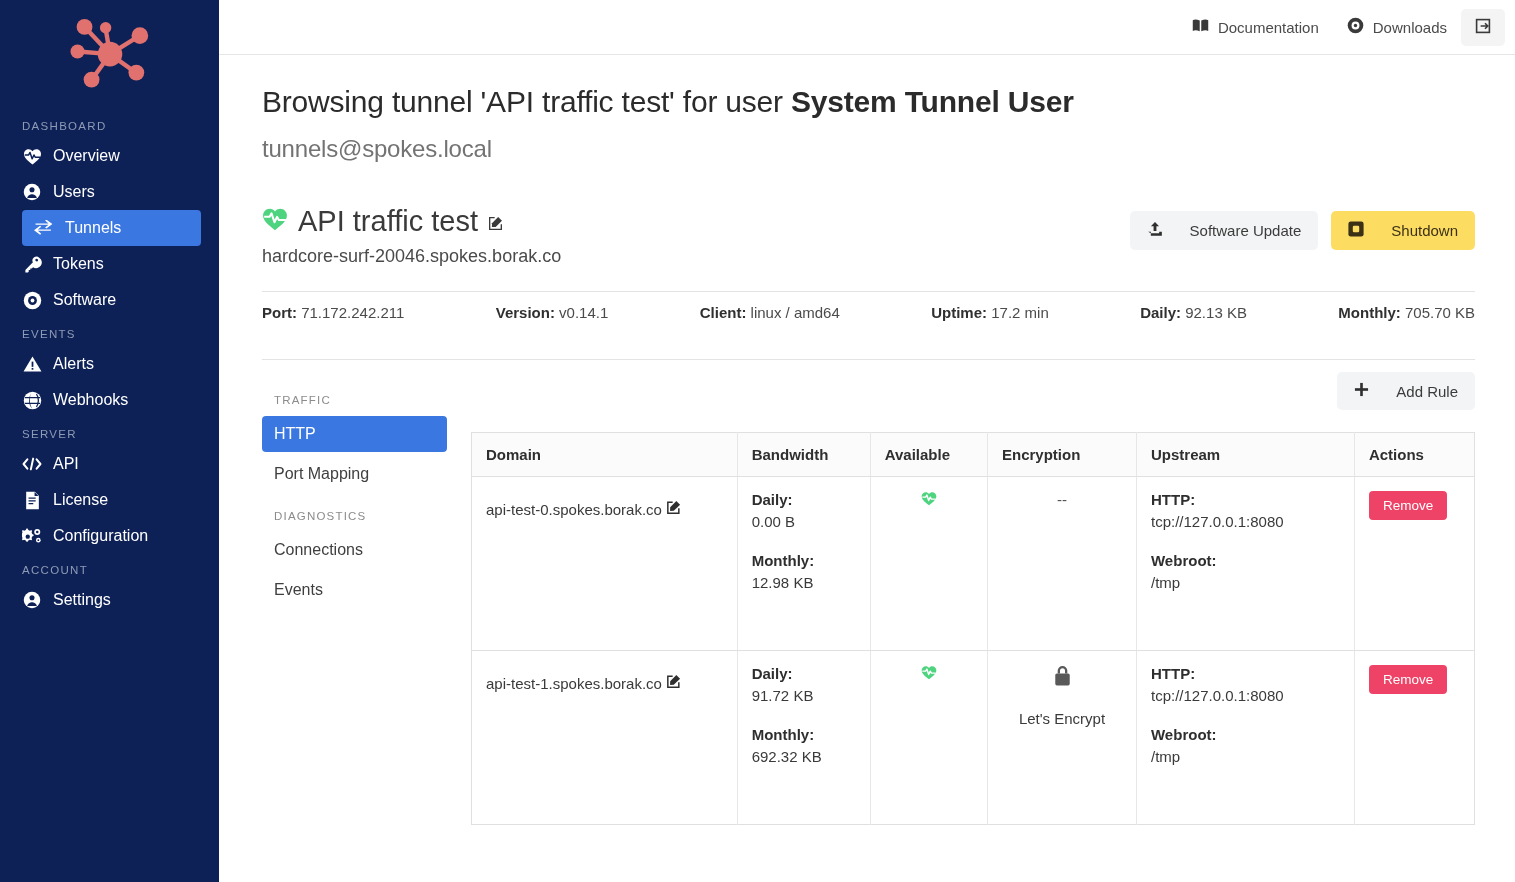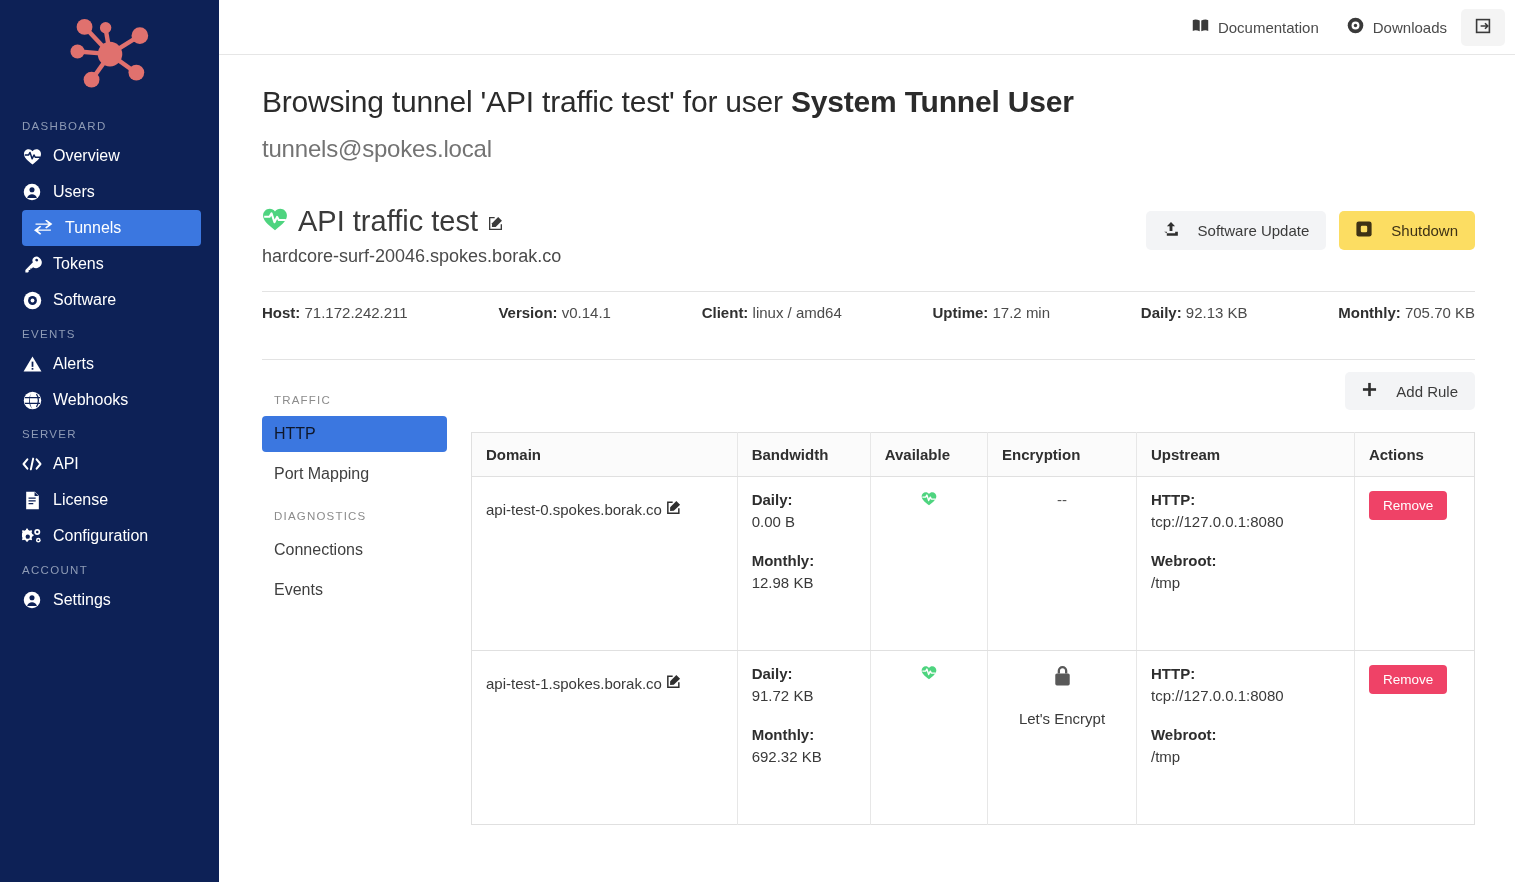--- a/index.html
+++ b/index.html
@@ -78,21 +78,21 @@
   }
   .tunnel-name {
     display: flex; align-items: center; gap: 10px;
     font-size: 29px; color: #3a3a3a; font-weight: 400;
   }
   .tunnel-host {
     font-size: 18px; color: #4a4a4a; margin-top: 8px; font-weight: 400;
   }
   .btn-row { display: flex; gap: 13px; margin-top: 6px; }
   .btn {
-    display: inline-flex; align-items: center; gap: 19px;
+    display: inline-flex; align-items: center; gap: 27px;
     padding: 10px 17px; border-radius: 5px; font-size: 15px;
     border: none; cursor: pointer; white-space: nowrap;
   }
   .btn-light { background: #f3f4f6; color: #3b3b3b; }
   .btn-warn  { background: #fcdd62; color: #3d3115; }
 
   .divider { border: none; border-top: 1px solid #e3e3e3; margin: 24px 0 0 0; }
 
   .stats {
     display: flex; align-items: center;
@@ -107,21 +107,21 @@
   .subnav-section {
     font-size: 11.5px; letter-spacing: 1.2px; color: #8b8b8b;
     text-transform: uppercase; padding: 0 0 10px 12px;
   }
   .subnav-section.second { padding-top: 14px; }
   .subnav-item {
     display: block; font-size: 16px; color: #3f3f3f;
     padding: 9px 12px; border-radius: 4px; cursor: pointer;
     margin-bottom: 4px;
   }
-  .subnav-item.active { background: #3b77e0; color: #0f172a; }
+  .subnav-item.active { background: #3b77e0; color: #ffffff; }
 
   .table-area { flex: 1; padding-left: 24px; position: relative; }
   .table-top { display: flex; justify-content: flex-end; margin-top: -22px; margin-bottom: 22px; }
 
   table.rules {
     width: 100%; border-collapse: collapse;
     border: 1px solid #e0e0e0; background: #fff;
   }
   table.rules th {
     text-align: left; font-size: 15px; color: #2f2f2f; font-weight: 700;
@@ -378,21 +378,21 @@
                 </svg>
             </span>
             <span>Shutdown</span>
           </button>
         </div>
       </div>
 
       <hr class="divider">
 
       <div class="stats">
-        <span class="stat"><b>Host:</b> <span>71.172.242.211</span></span>
+        <span class="stat"><b>Port:</b> <span>71.172.242.211</span></span>
         <span class="stat-sp"></span>
         <span class="stat"><b>Version:</b> <span>v0.14.1</span></span>
         <span class="stat-sp"></span>
         <span class="stat"><b>Client:</b> <span>linux / amd64</span></span>
         <span class="stat-sp"></span>
         <span class="stat"><b>Uptime:</b> <span>17.2 min</span></span>
         <span class="stat-sp"></span>
         <span class="stat"><b>Daily:</b> <span>92.13 KB</span></span>
         <span class="stat-sp"></span>
         <span class="stat"><b>Monthly:</b> <span>705.70 KB</span></span>

